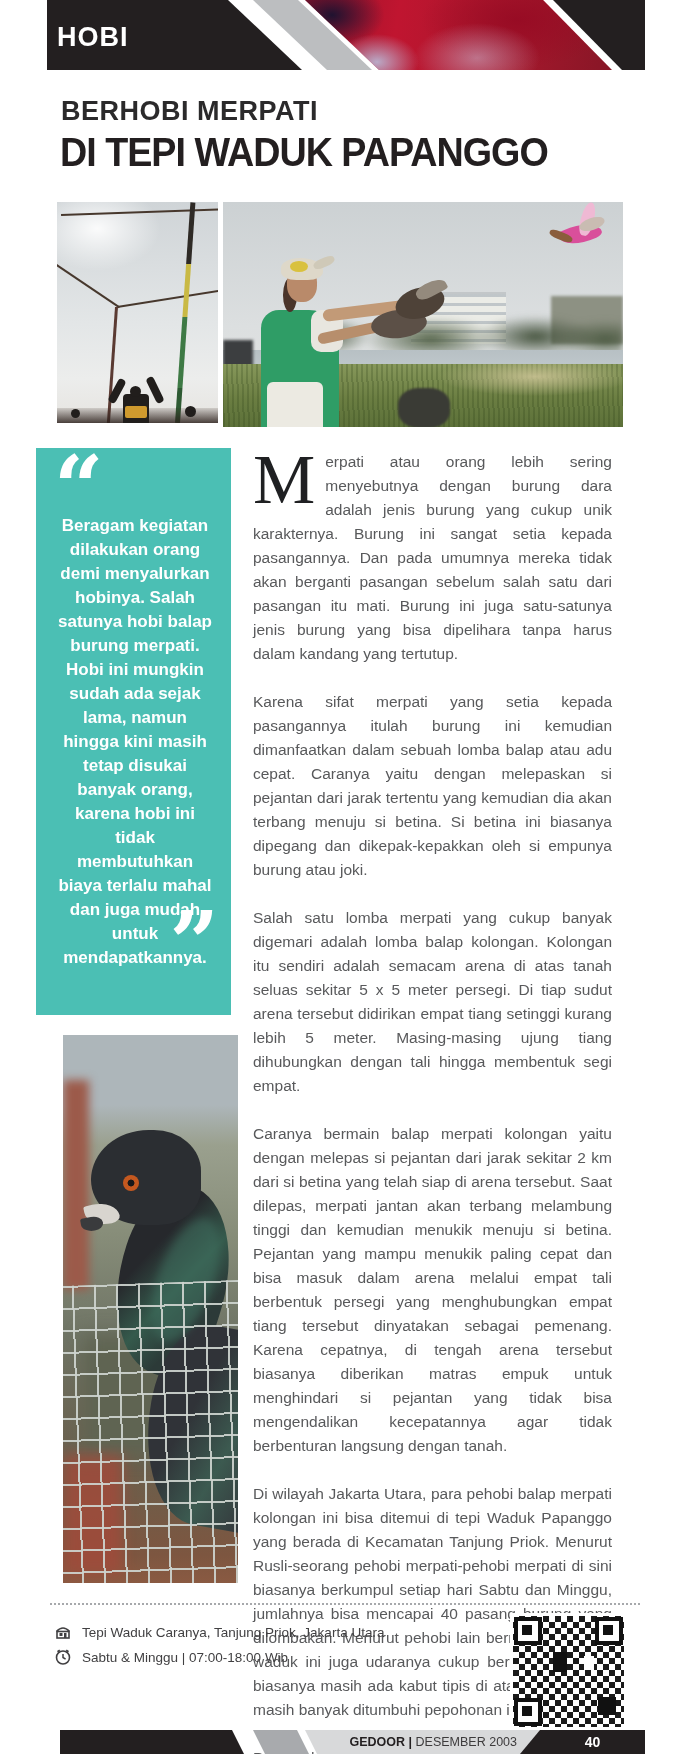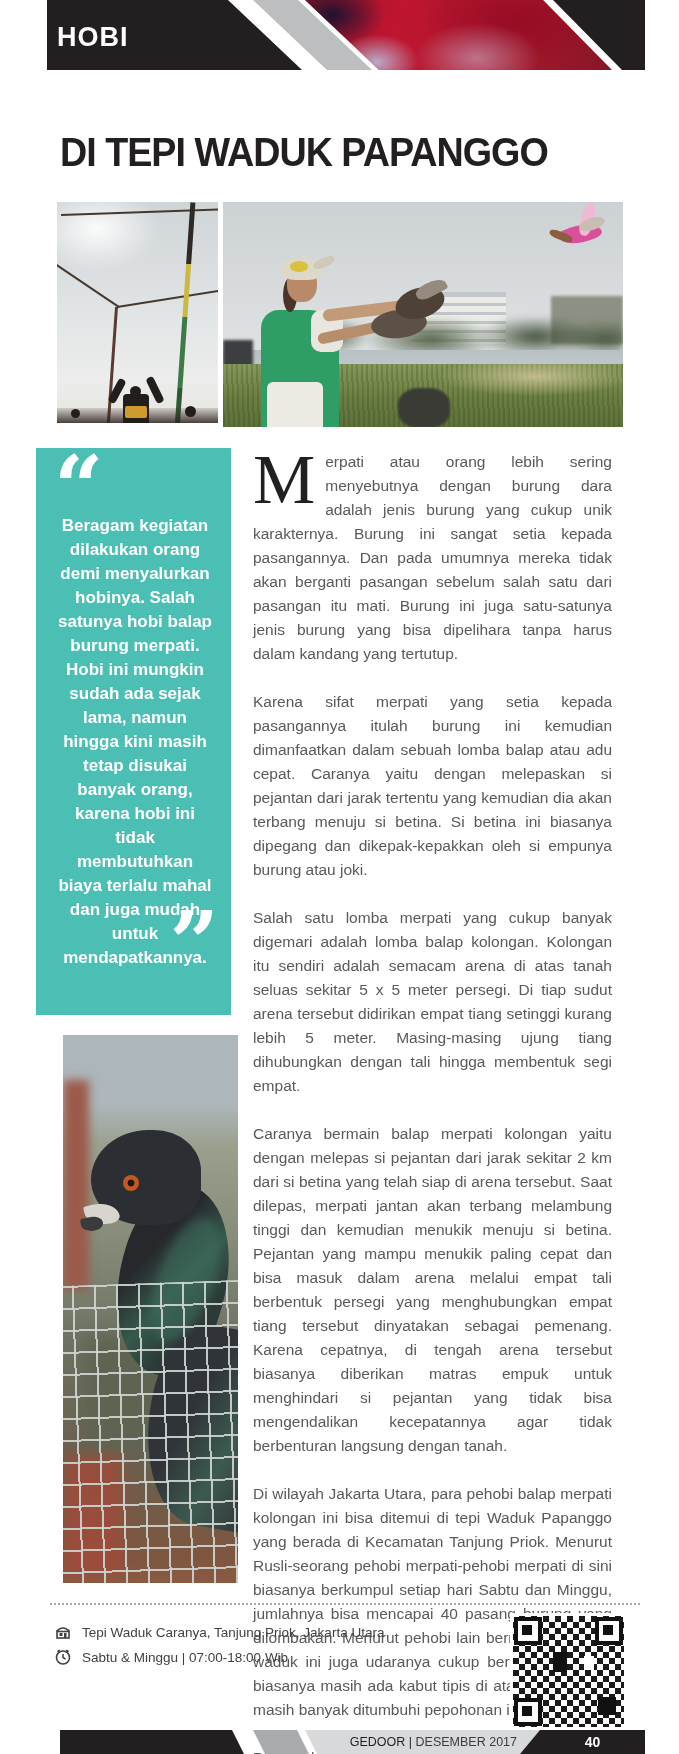--- a/index.html
+++ b/index.html
@@ -155,39 +155,40 @@
   #qr-patch3{position:absolute;right:30px;top:40px;width:10px;height:14px;background:#fff;}
 
   
   #page-bar{left:47px;top:1730px;width:598px;height:24px;}
   #page-bar .layer{position:absolute;left:0;top:0;width:598px;height:24px;}
   .pb-black-left{background:#231f20;clip-path:polygon(13px 0,185px 0,197px 24px,13px 24px);}
   .pb-gray{background:#a8aaad;clip-path:polygon(206px 0,250px 0,262px 24px,218px 24px);}
   .pb-light{background:#d8d9da;clip-path:polygon(258px 0,598px 0,598px 24px,270px 24px);}
   .pb-black-right{background:#231f20;clip-path:polygon(493px 0,598px 0,598px 24px,473px 24px);}
   #issue-line{position:absolute;right:128px;top:0;height:24px;line-height:24px;font-size:12.5px;color:#231f20;}
-  #issue-line .b{font-weight:normal;}
+  #issue-line .b{font-weight:bold;}
   #issue-line .lt{font-weight:normal;color:#3d3b3c;}
   #page-number{position:absolute;left:493px;top:0;width:105px;height:24px;line-height:24px;
     text-align:center;color:#fff;font-weight:bold;font-size:14px;}
 </style>
 </head>
 <body>
 
 <div id="page">
 
   <div id="header-bar" class="abs">
     <div class="layer hb-black-left">
       <span id="section-label">HOBI</span>
     </div>
     <div class="layer hb-gray"></div>
     <div class="layer hb-smoke"></div>
     <div class="layer hb-black-right"></div>
   </div>
 
+  <div id="title-line1" class="abs">BERHOBI MERPATI</div>
   <div id="title-line2" class="abs">DI TEPI WADUK PAPANGGO</div>
 
   <div id="photo-arena" class="abs photo">
     <div class="rope" style="left:4px;top:12px;width:158px;transform:rotate(-2deg);"></div>
     <div class="rope" style="left:0;top:62px;width:76px;transform:rotate(34deg);"></div>
     <div class="rope" style="left:60px;top:104px;width:104px;transform:rotate(-9deg);"></div>
     <div id="arena-pole-mid"></div>
     <div id="arena-pole-right"></div>
     <div id="arena-bottom"></div>
     <div class="sil" id="sil-arm-l"></div>
@@ -282,19 +283,19 @@
     <div id="qr-patch3"></div>
   </div>
 
   <div id="page-bar" class="abs">
     <div class="layer pb-black-left"></div>
     <div class="layer pb-gray"></div>
     <div class="layer pb-light"></div>
     <div id="issue-line">
       <span class="b">GEDOOR</span>
       <span class="b">|</span>
-      <span class="lt">DESEMBER 2017</span>
+      <span class="lt">DESEMBER 2003</span>
     </div>
     <div class="layer pb-black-right"></div>
     <div id="page-number">40</div>
   </div>
 
 </div>
 
 </body></html>

